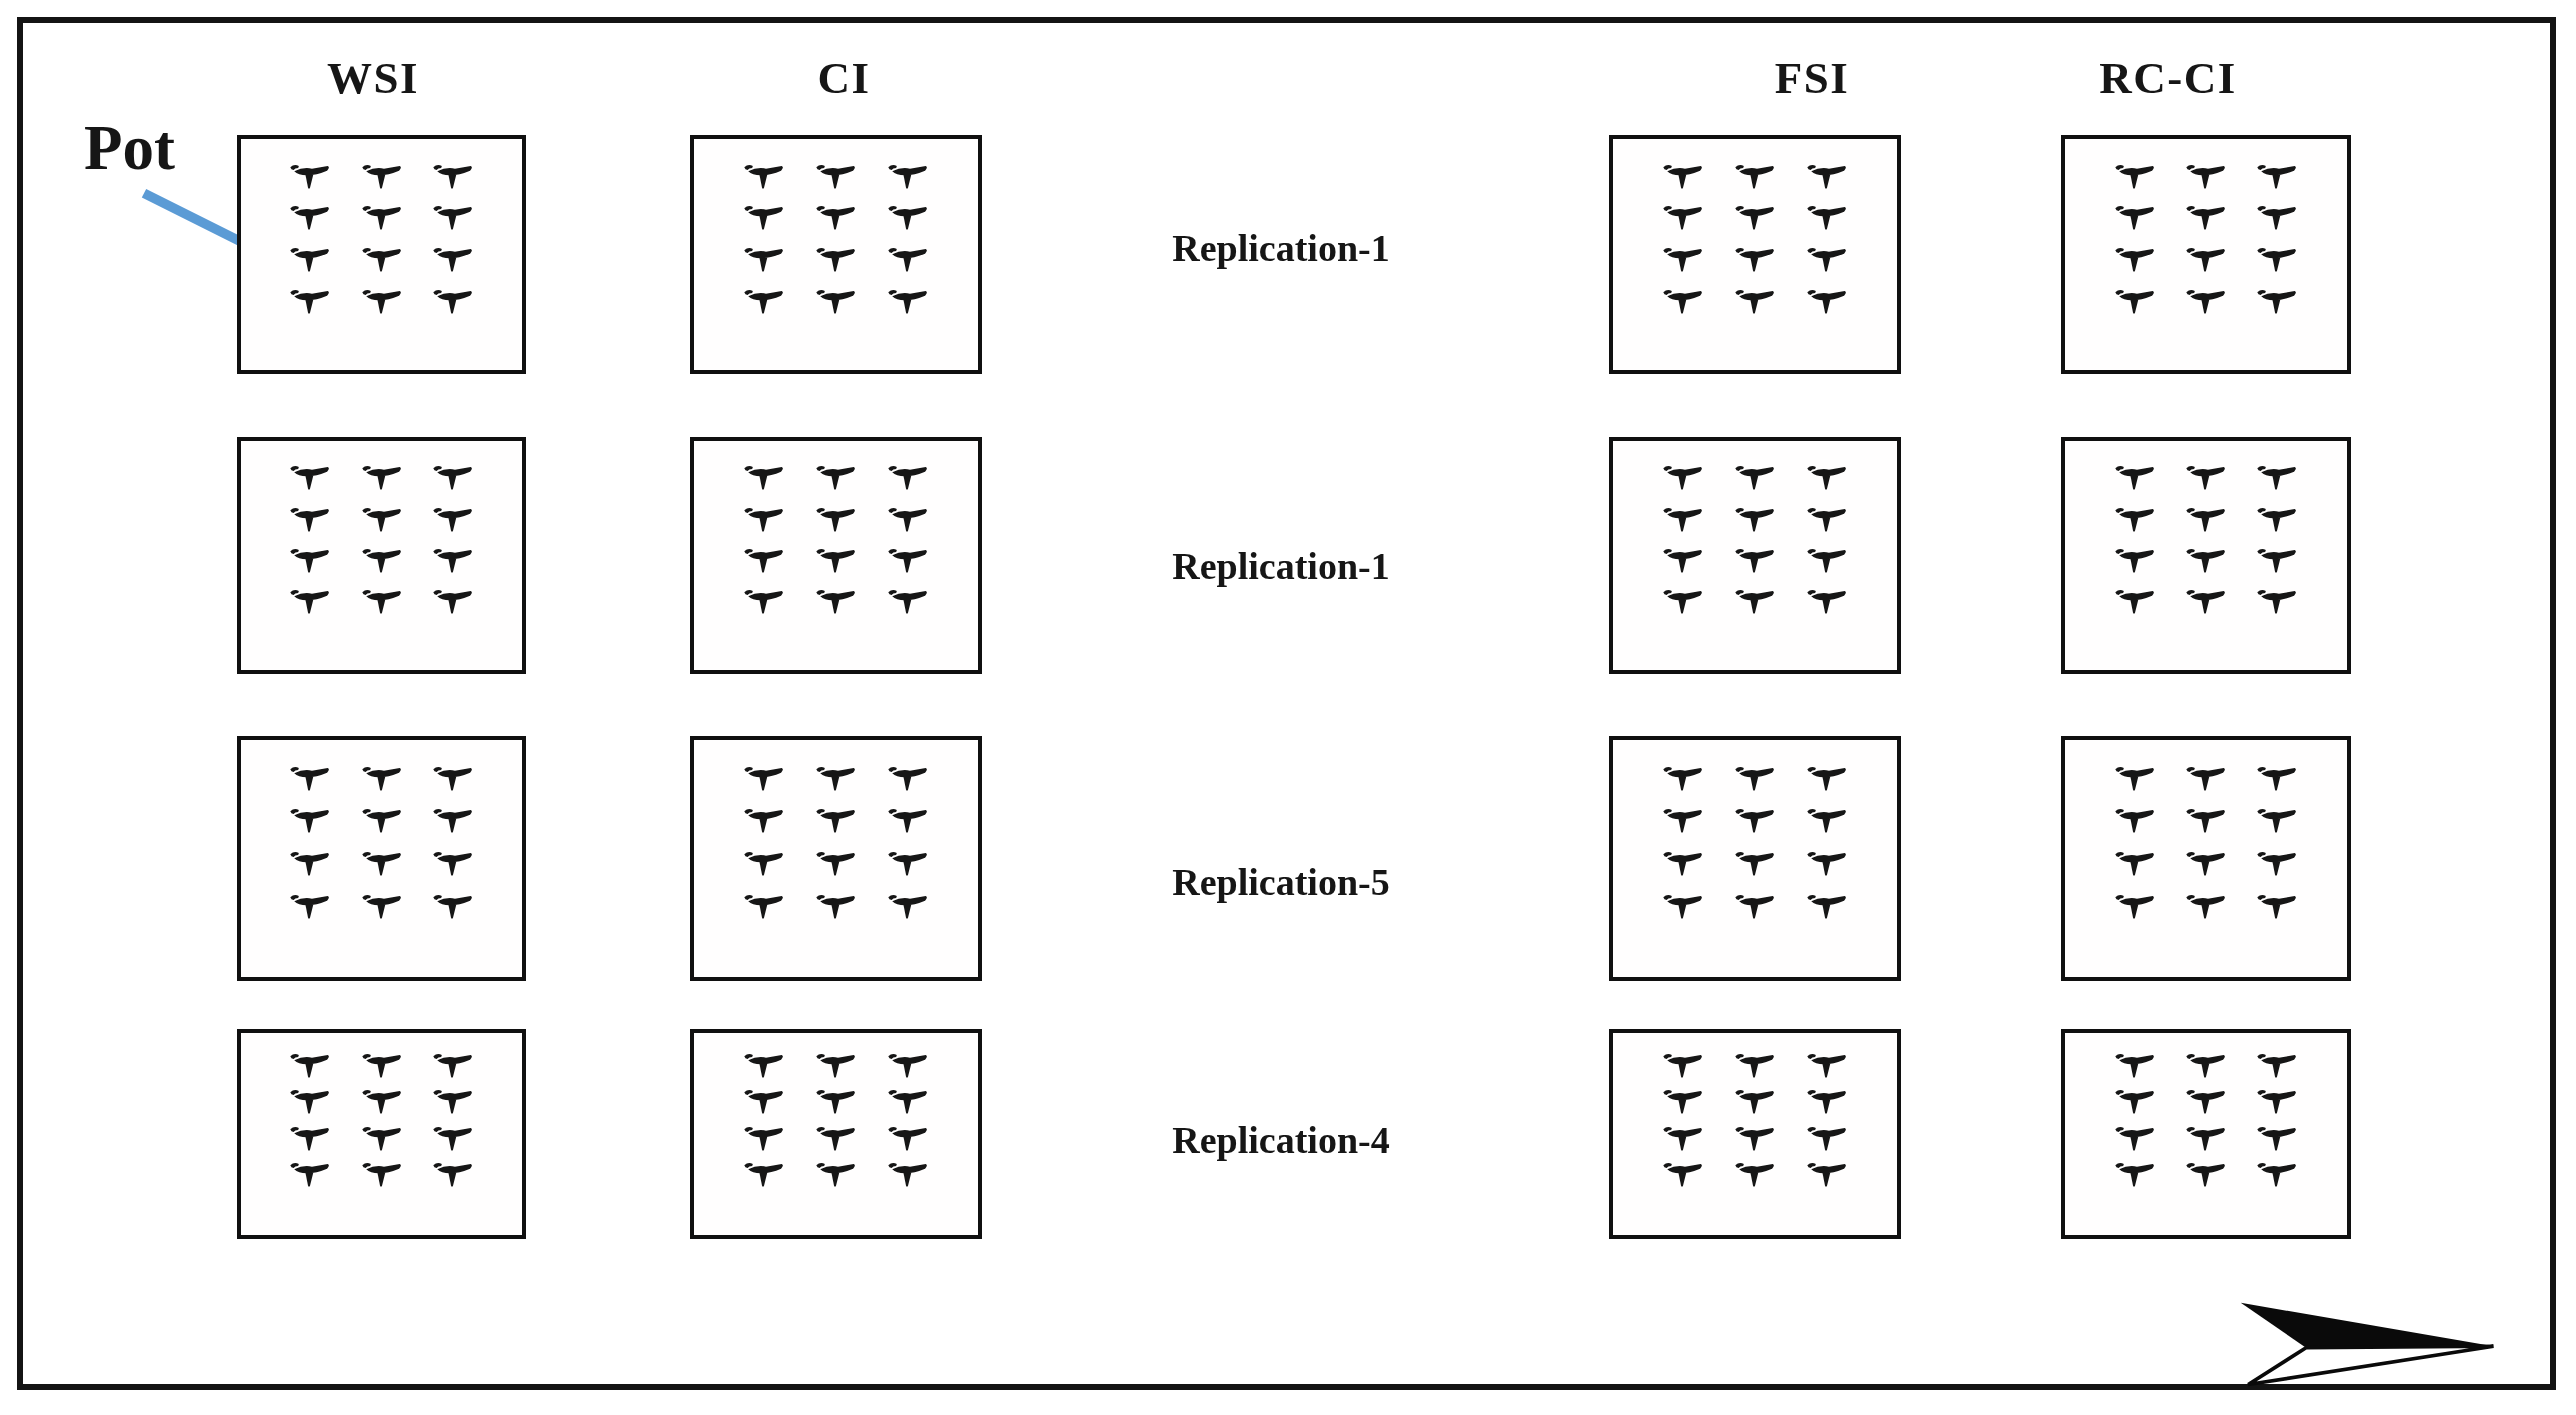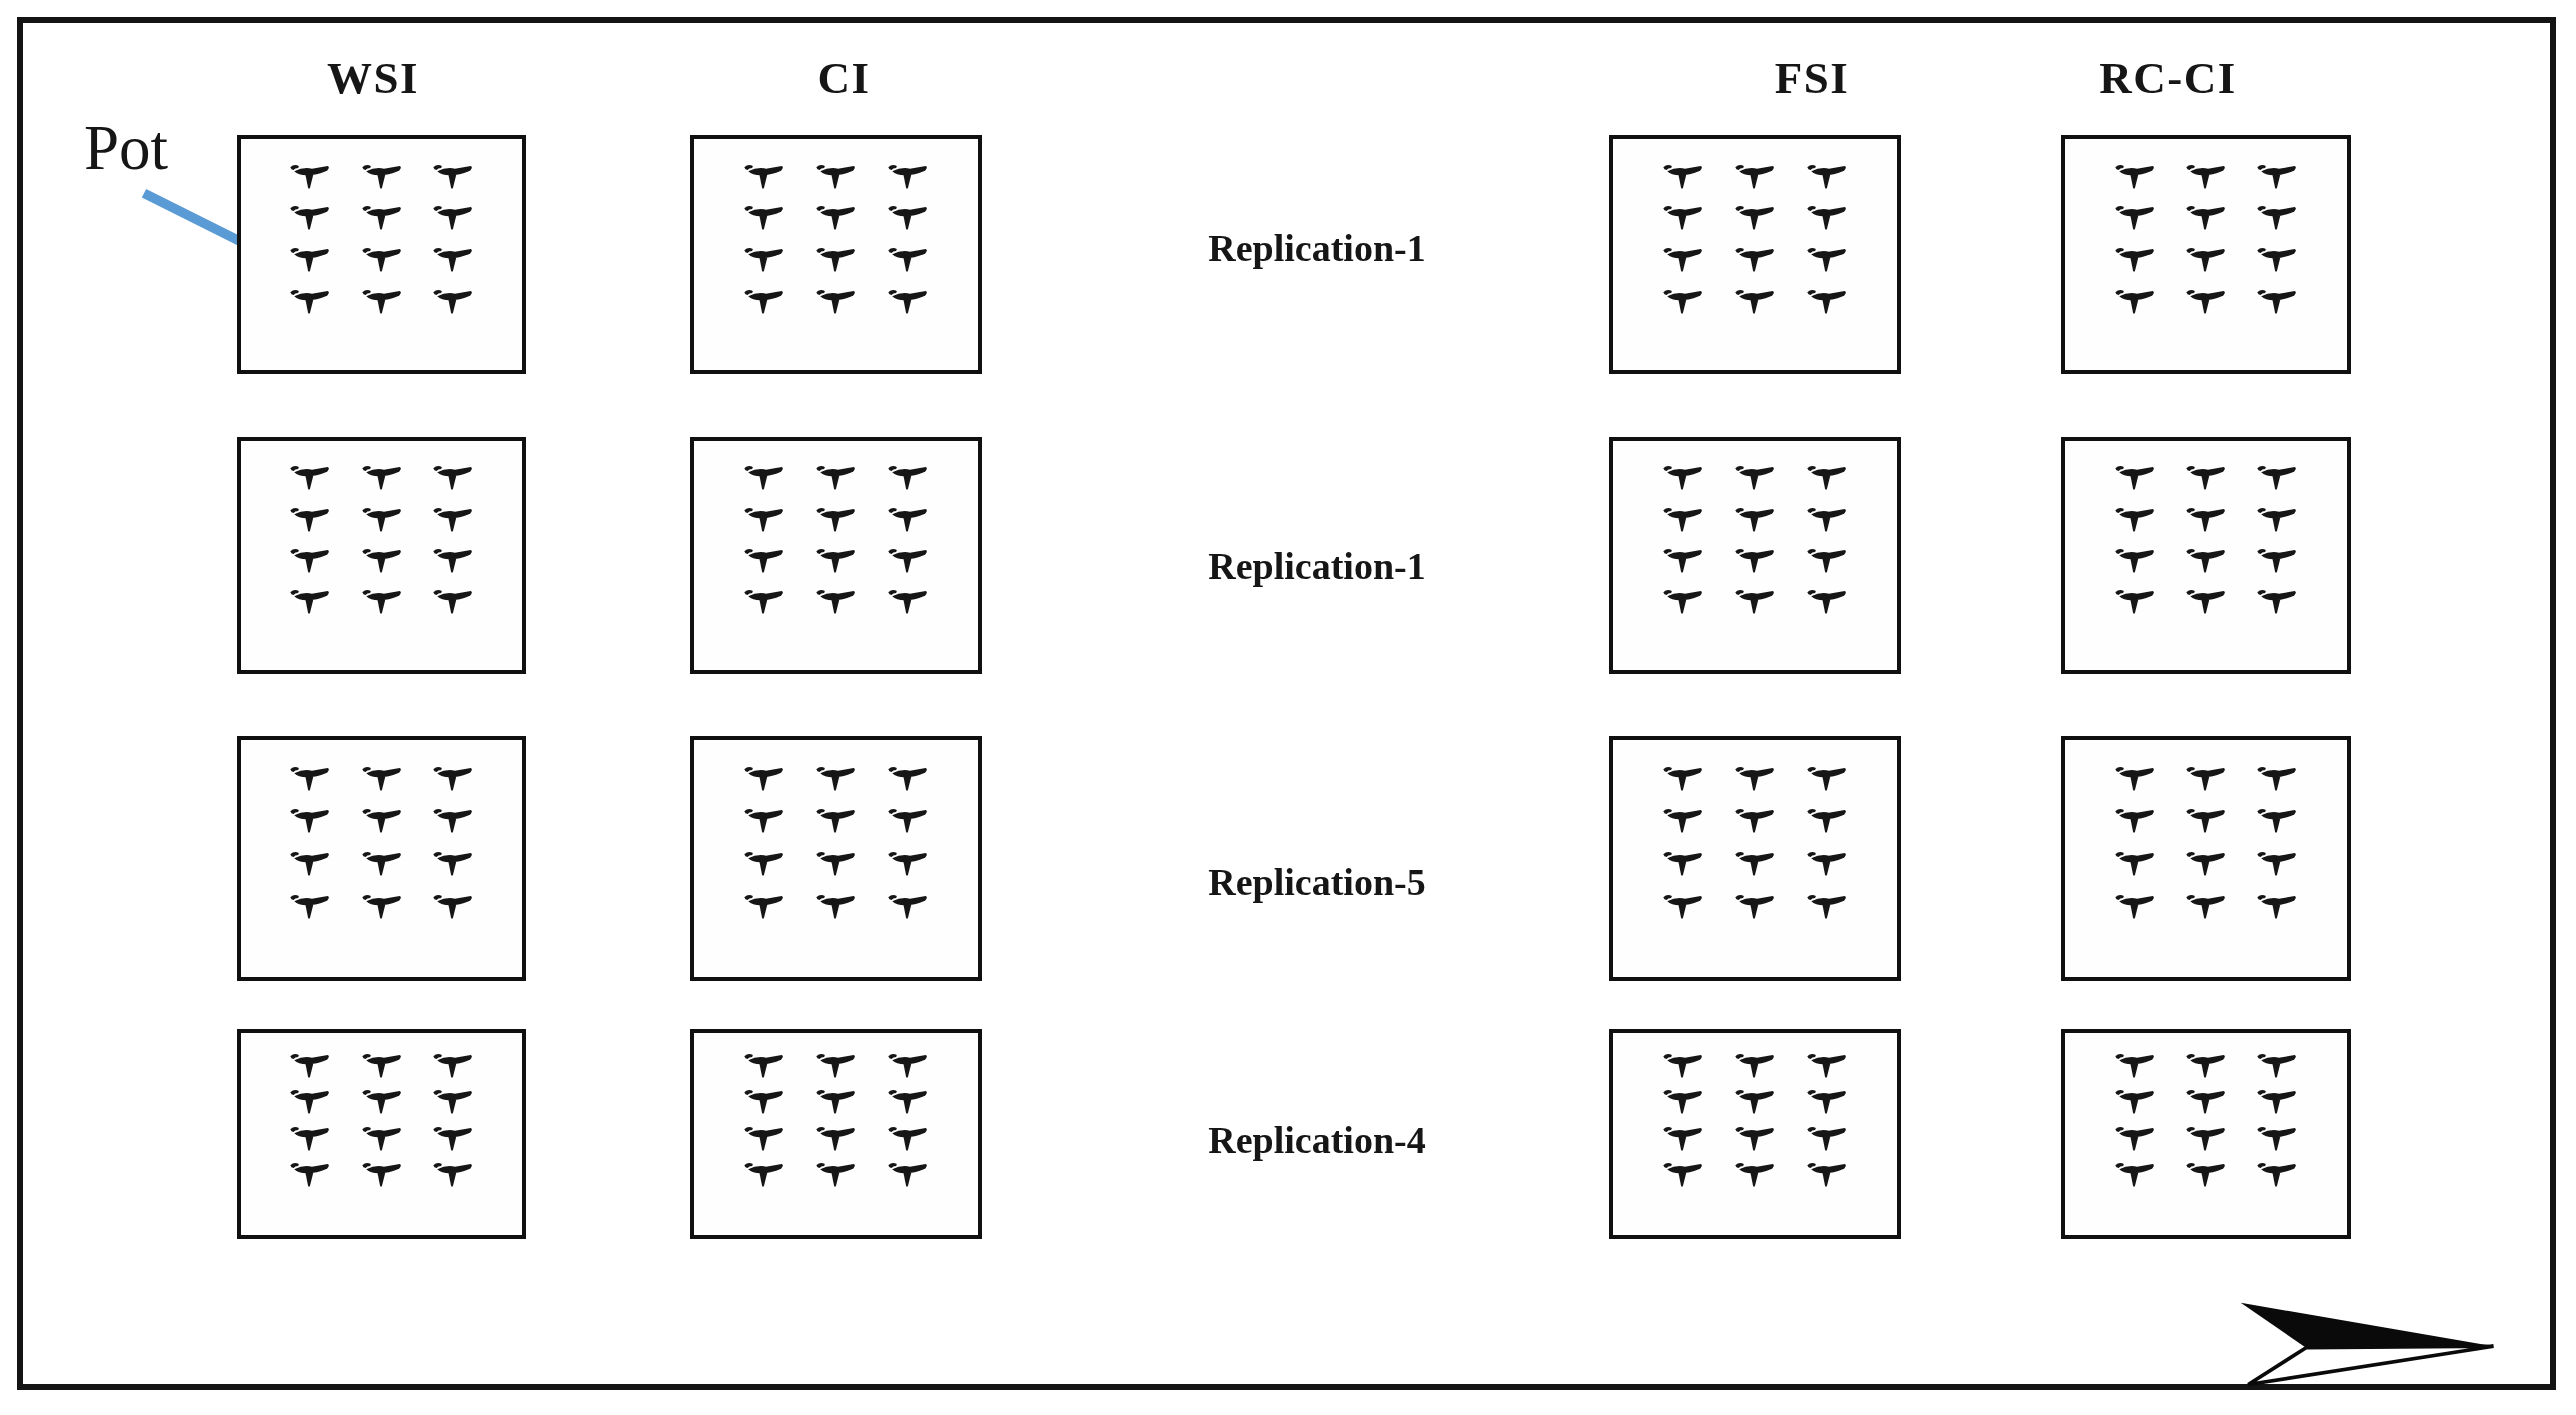--- a/index.html
+++ b/index.html
@@ -16,25 +16,25 @@
   }
   
   .hdr{
     position:absolute;top:54px;transform:translateX(-50%);
     font-weight:700;font-size:45px;line-height:48px;letter-spacing:1.5px;white-space:nowrap;text-align:right;
   }
   .hc0{left:373px}.hc1{left:844px}.hc2{left:1812px}.hc3{left:2168px}
   
   .rep{
     position:absolute;left:1281px;transform:translateX(-50%);
-    font-weight:700;font-size:38px;line-height:41px;white-space:nowrap;margin-left:36px;
+    font-weight:700;font-size:38px;line-height:41px;white-space:nowrap;
   }
   .rr0{top:228px}.rr1{top:546px}.rr2{top:862px}.rr3{top:1120px}
   
-  .pot-label{position:absolute;left:84px;top:114px;font-size:63px;line-height:68px;font-weight:400;}
+  .pot-label{position:absolute;left:84px;top:114px;font-size:63px;line-height:68px;font-weight:700;}
   .pot-arrow{position:absolute;left:105px;top:173px;width:210px;height:105px;}
   
   .pot-box{
     position:absolute;border:4.5px solid #101010;background:#fffefe;box-sizing:border-box;
   }
   .bc0{left:237px;width:289px}
   .bc1{left:690px;width:292px}
   .bc2{left:1609px;width:292px}
   .bc3{left:2061px;width:290px}
   .br0{top:135px;height:239px}

